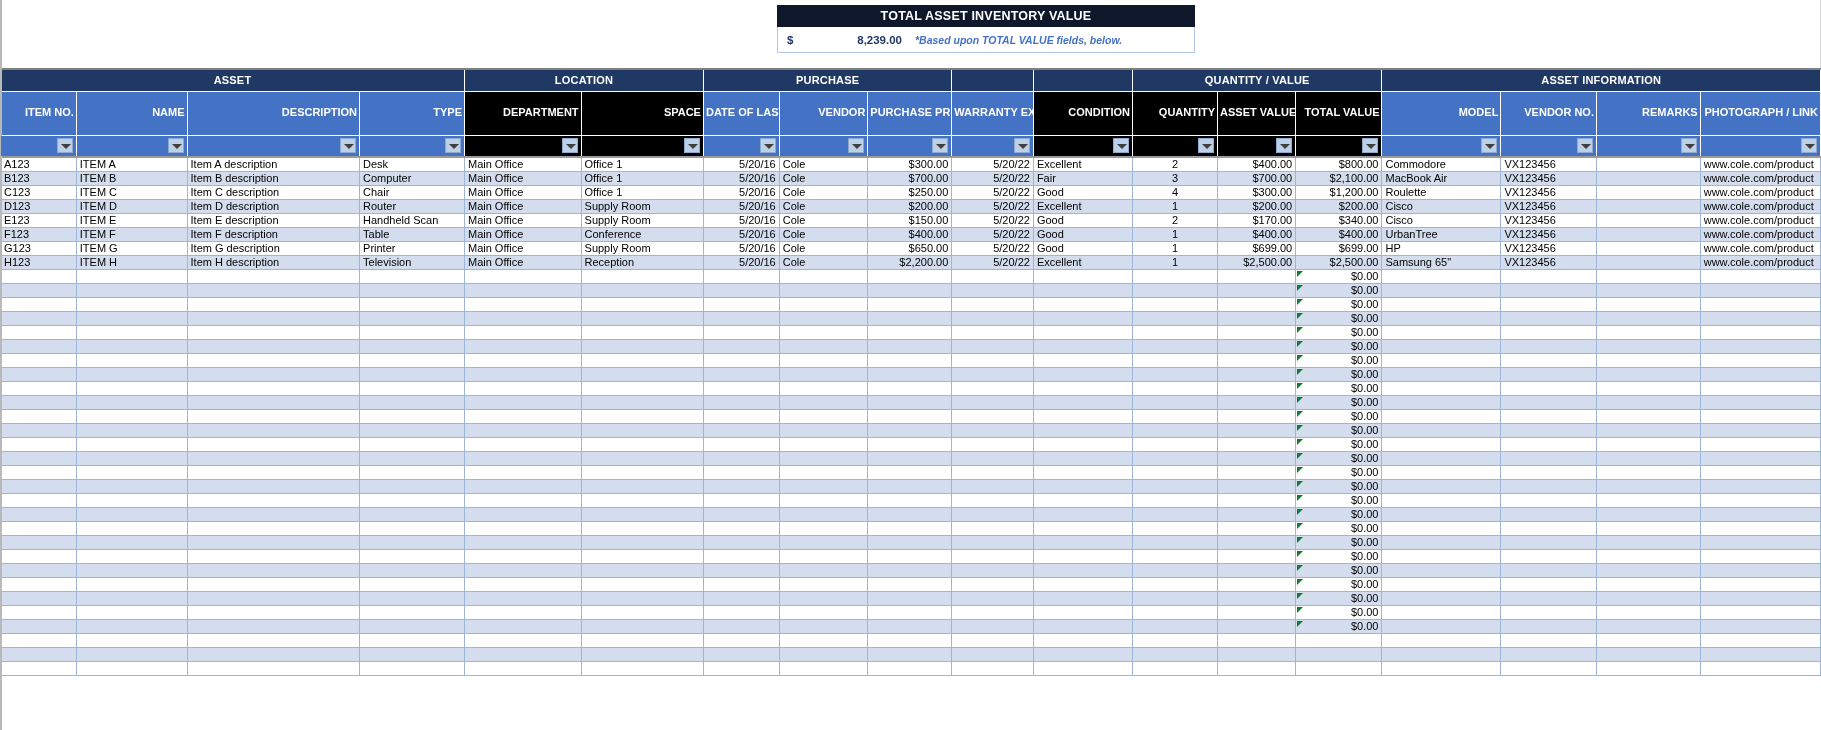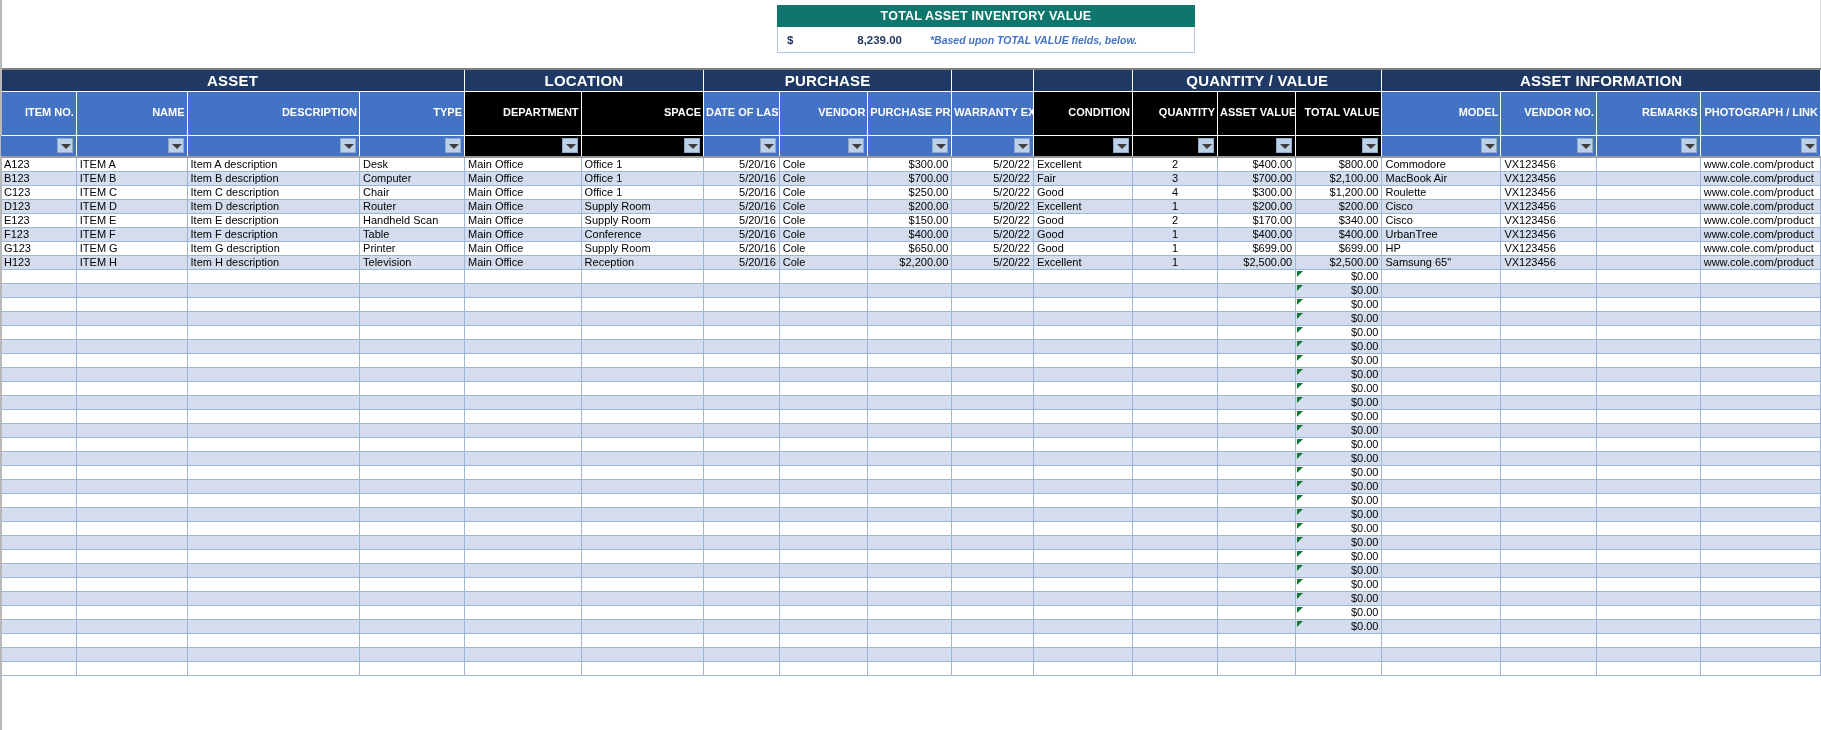--- a/index.html
+++ b/index.html
@@ -33,21 +33,21 @@
     white-space: nowrap;
   }
 
   
   .totalbox {
     position: absolute;
     left: 775px; top: 5px;
     width: 418px;
   }
   .totalbox-head {
-    background: #0f766e;
+    background: #0f172a;
     color: #ffffff;
     font-size: 12.5px;
     font-weight: bold;
     text-align: center;
     line-height: 22px;
     height: 22px;
     letter-spacing: 0.2px;
   }
   .totalbox-body {
     height: 26px;
@@ -65,21 +65,21 @@
     font-weight: bold;
     color: #1f3864;
   }
   .tb-amount {
     width: 98px;
     text-align: right;
     font-weight: bold;
     color: #1f3864;
   }
   .tb-note {
-    padding-left: 28px;
+    padding-left: 13px;
     font-style: italic;
     font-size: 10.5px;
     color: #4472c4;
     font-weight: bold;
     white-space: nowrap;
   }
 
   
   table.grid {
     border-collapse: collapse;
@@ -92,21 +92,21 @@
     padding: 0;
     margin: 0;
     overflow: hidden;
     white-space: nowrap;
   }
 
   
   tr.grouprow th {
     height: 22px;
     color: #ffffff;
-    font-size: 15px;
+    font-size: 11px;
     font-weight: bold;
     text-align: center;
     letter-spacing: 0.2px;
     border: 1px solid #ffffff;
     border-top: 2px solid #808080;
     background: #1f3864;
   }
   tr.grouprow th.g-dark { background: #1f3864; }
 
   

